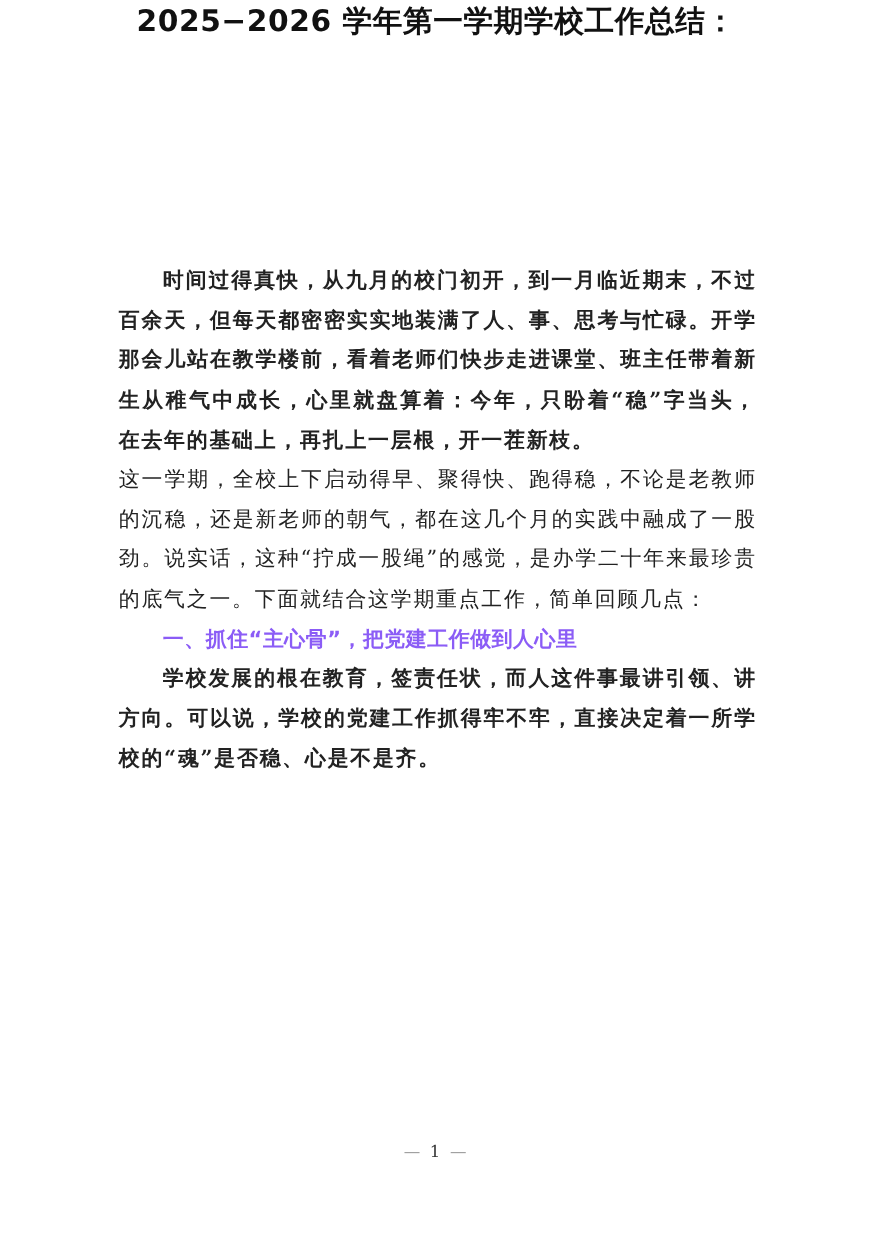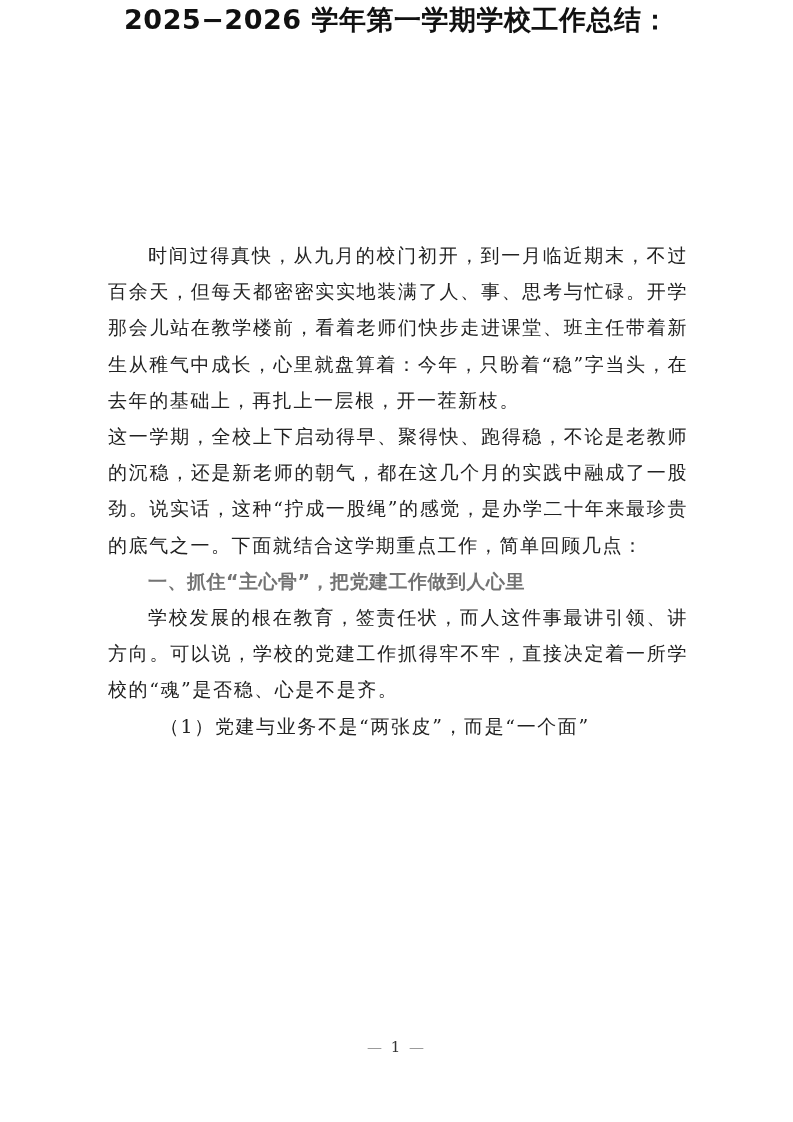--- a/index.html
+++ b/index.html
@@ -5,40 +5,39 @@
   html, body { margin: 0; padding: 0; background: #ffffff; }
   body { width: 793px; height: 1122px; position: relative; overflow: hidden;
          font-family: "DejaVu Serif", "Liberation Serif", serif; color: #1a1a1a; }
   .page { position: absolute; left: 0; top: 0; width: 722px; height: 1122px; background: #fff; }
   .title { position: absolute; left: 60px; width: 673px; text-align: center;
            font-family: "DejaVu Sans", "Liberation Sans", sans-serif; font-weight: bold;
            font-size: 27px; line-height: 40px; color: #111; letter-spacing: 0.5px; }
   .body { position: absolute; left: 108px; width: 580px; top: 237px;
           font-size: 19px; line-height: 36.2px; text-align: justify; letter-spacing: 1.6px; color: #222; }
   .body p { margin: 0; }
-  .indent { text-indent: 40px; }
+  .indent { text-indent: 40px; font-weight: bold; }
   .h1 { font-family: "DejaVu Sans", "Liberation Sans", sans-serif; font-weight: bold;
-        font-size: 19px; padding-left: 40px; color: #737373; letter-spacing: 0.5px; }
+        font-size: 19px; padding-left: 40px; color: #8b5cf6; letter-spacing: 0.5px; }
   .h2 { padding-left: 52px; }
   .footer { position: absolute; top: 1038px; left: 0; width: 793px; text-align: center;
             font-size: 15px; color: #333; letter-spacing: 2px; }
   .footer .dash { color: #999; }
 </style>
 </head>
 <body>
 
 <div class="page">
   <div class="title l1">2025−2026 学年第一学期学校工作总结：</div>
 
   <div class="body">
     <p class="indent">时间过得真快，从九月的校门初开，到一月临近期末，不过百余天，但每天都密密实实地装满了人、事、思考与忙碌。开学那会儿站在教学楼前，看着老师们快步走进课堂、班主任带着新生从稚气中成长，心里就盘算着：今年，只盼着“稳”字当头，在去年的基础上，再扎上一层根，开一茬新枝。</p>
     <p>这一学期，全校上下启动得早、聚得快、跑得稳，不论是老教师的沉稳，还是新老师的朝气，都在这几个月的实践中融成了一股劲。说实话，这种“拧成一股绳”的感觉，是办学二十年来最珍贵的底气之一。下面就结合这学期重点工作，简单回顾几点：</p>
     <p class="h1">一、抓住“主心骨”，把党建工作做到人心里</p>
     <p class="indent">学校发展的根在教育，签责任状，而人这件事最讲引领、讲方向。可以说，学校的党建工作抓得牢不牢，直接决定着一所学校的“魂”是否稳、心是不是齐。</p>
-    <p class="h2">（1）党建与业务不是“两张皮”，而是“一个面”</p>
   </div>
 
   <div class="footer">
     <span class="dash">—</span>
     <span>1</span>
     <span class="dash">—</span>
   </div>
 </div>
 
 </body></html>

